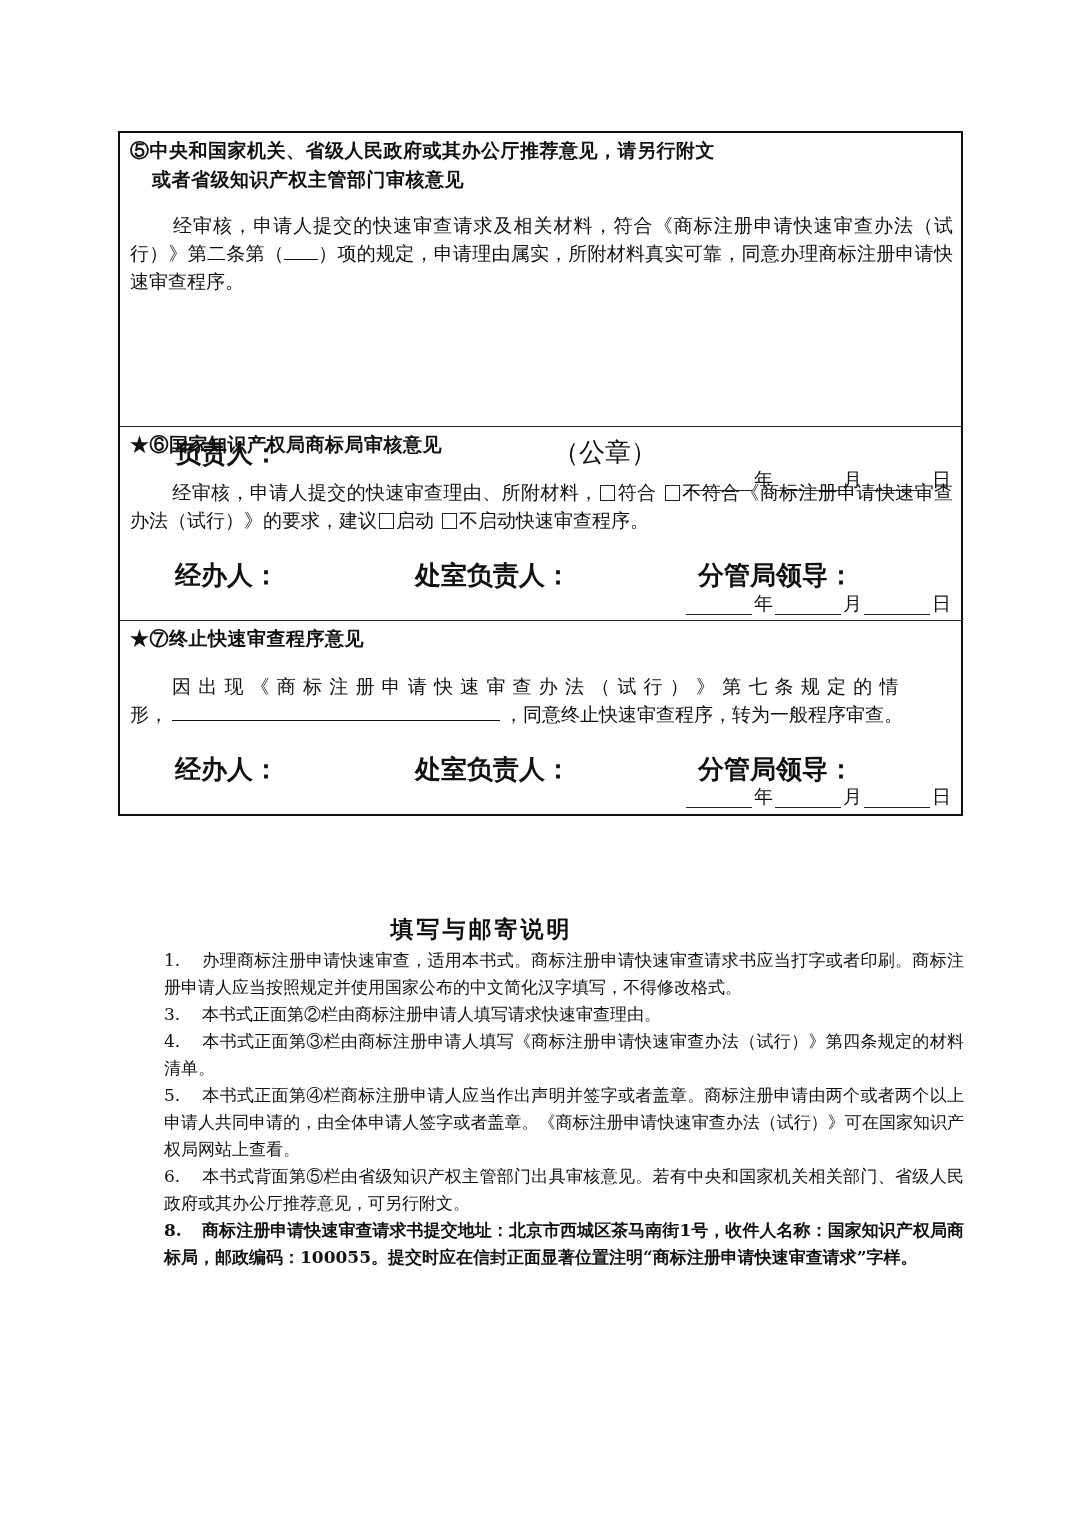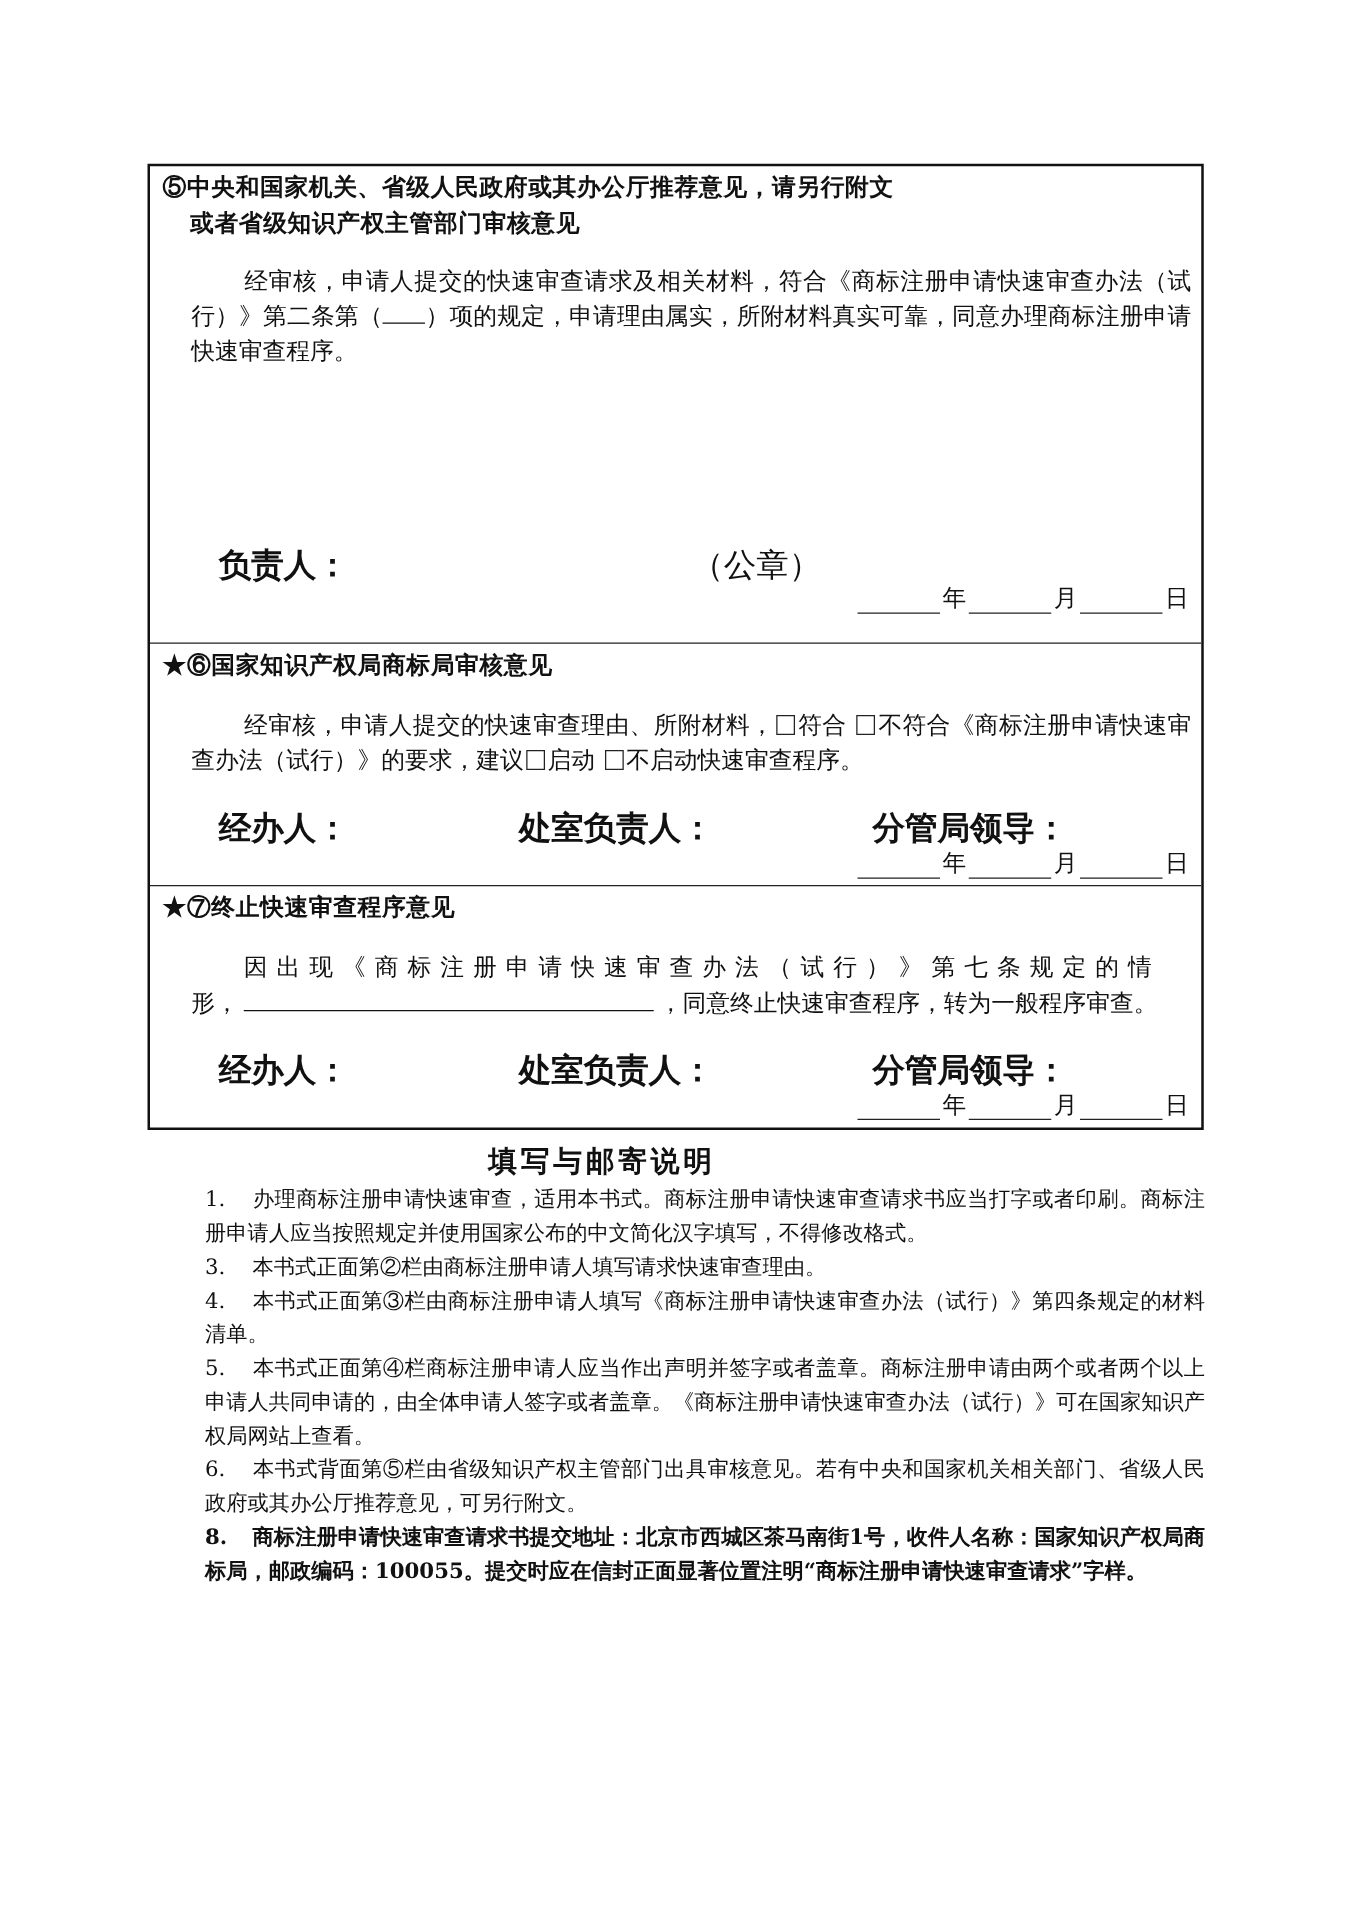--- a/index.html
+++ b/index.html
@@ -22,21 +22,21 @@
       width: 841px;
       border: 2px solid #111;
       box-sizing: content-box;
     }
     .section {
       position: relative;
       box-sizing: border-box;
       border-bottom: 1.5px solid #222;
     }
     .section:last-child { border-bottom: none; padding-left: 40px; }
-    .sec5 { height: 382px; }
+    .sec5 { height: 294px; }
     .sec6 { height: 194px; }
     .sec7 { height: 193px; }
 
     .sec-title {
       position: absolute;
       left: 10px;
       top: 3px;
       font-size: 19px;
       font-weight: bold;
       line-height: 29px;
@@ -45,21 +45,20 @@
     .sec-title .line2 { display: block; padding-left: 22px; }
 
     .para {
       position: absolute;
       left: 10px;
       right: 8px;
       font-size: 19px;
       line-height: 28px;
       text-align: justify;
       text-align-last: left;
-      margin-left: 23px;
     }
     .para .indent { display: inline-block; width: 42px; }
     .blank-short {
       display: inline-block;
       width: 34px;
       border-bottom: 1px solid #111;
       height: 18px;
       vertical-align: baseline;
     }
     .blank-long {

